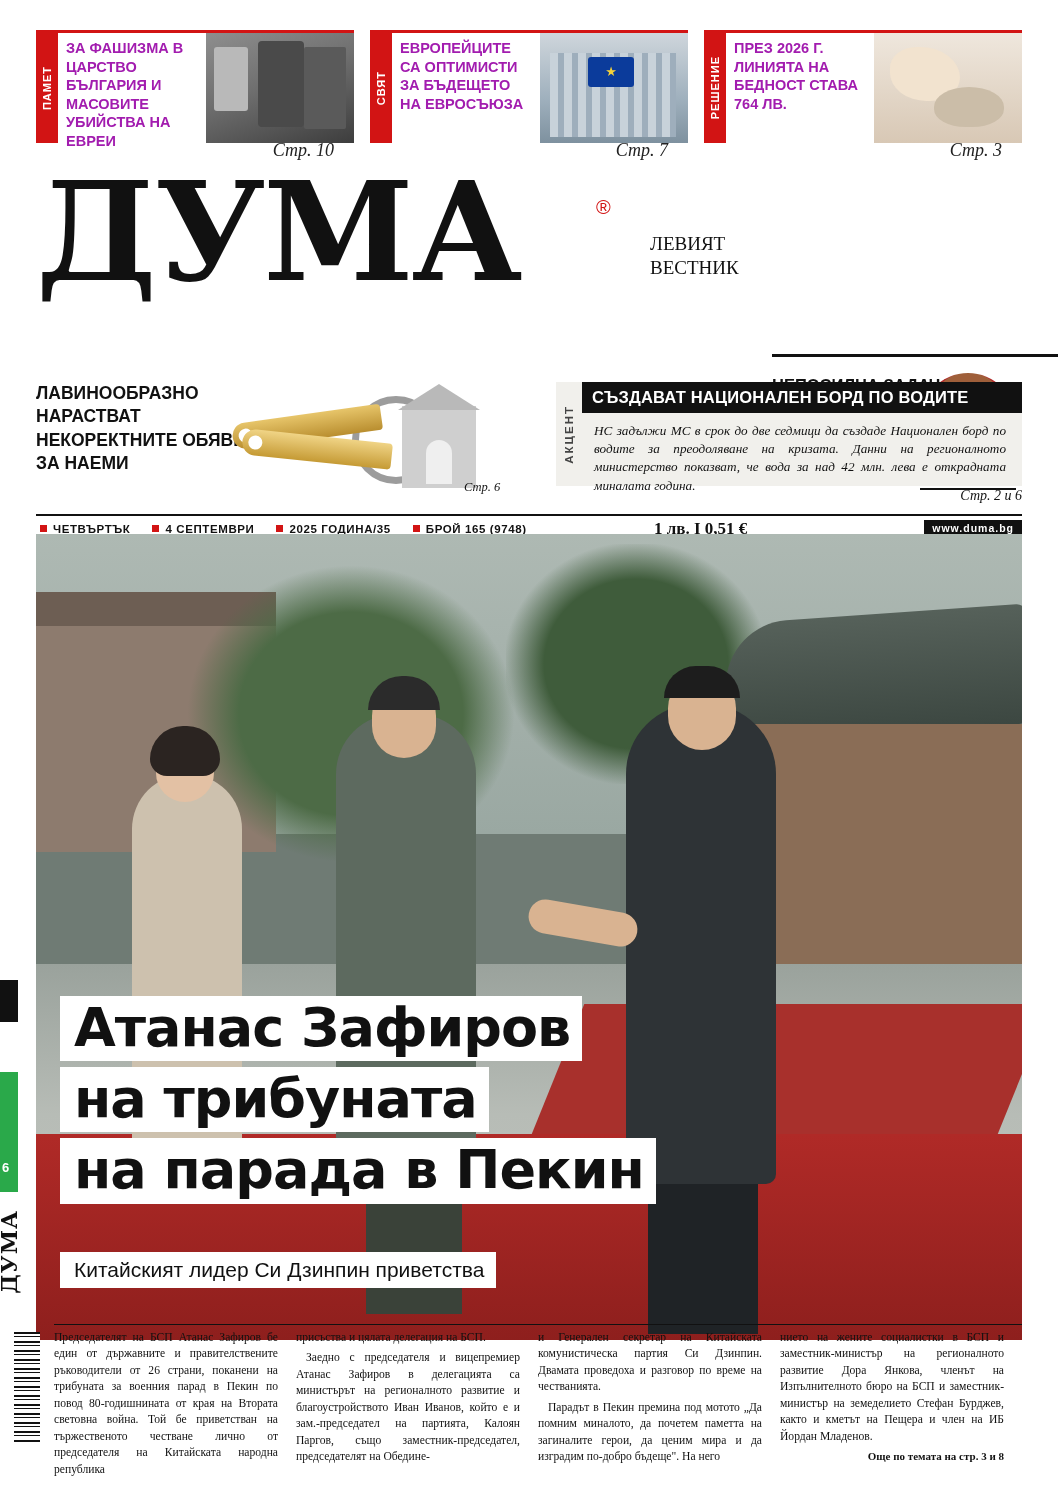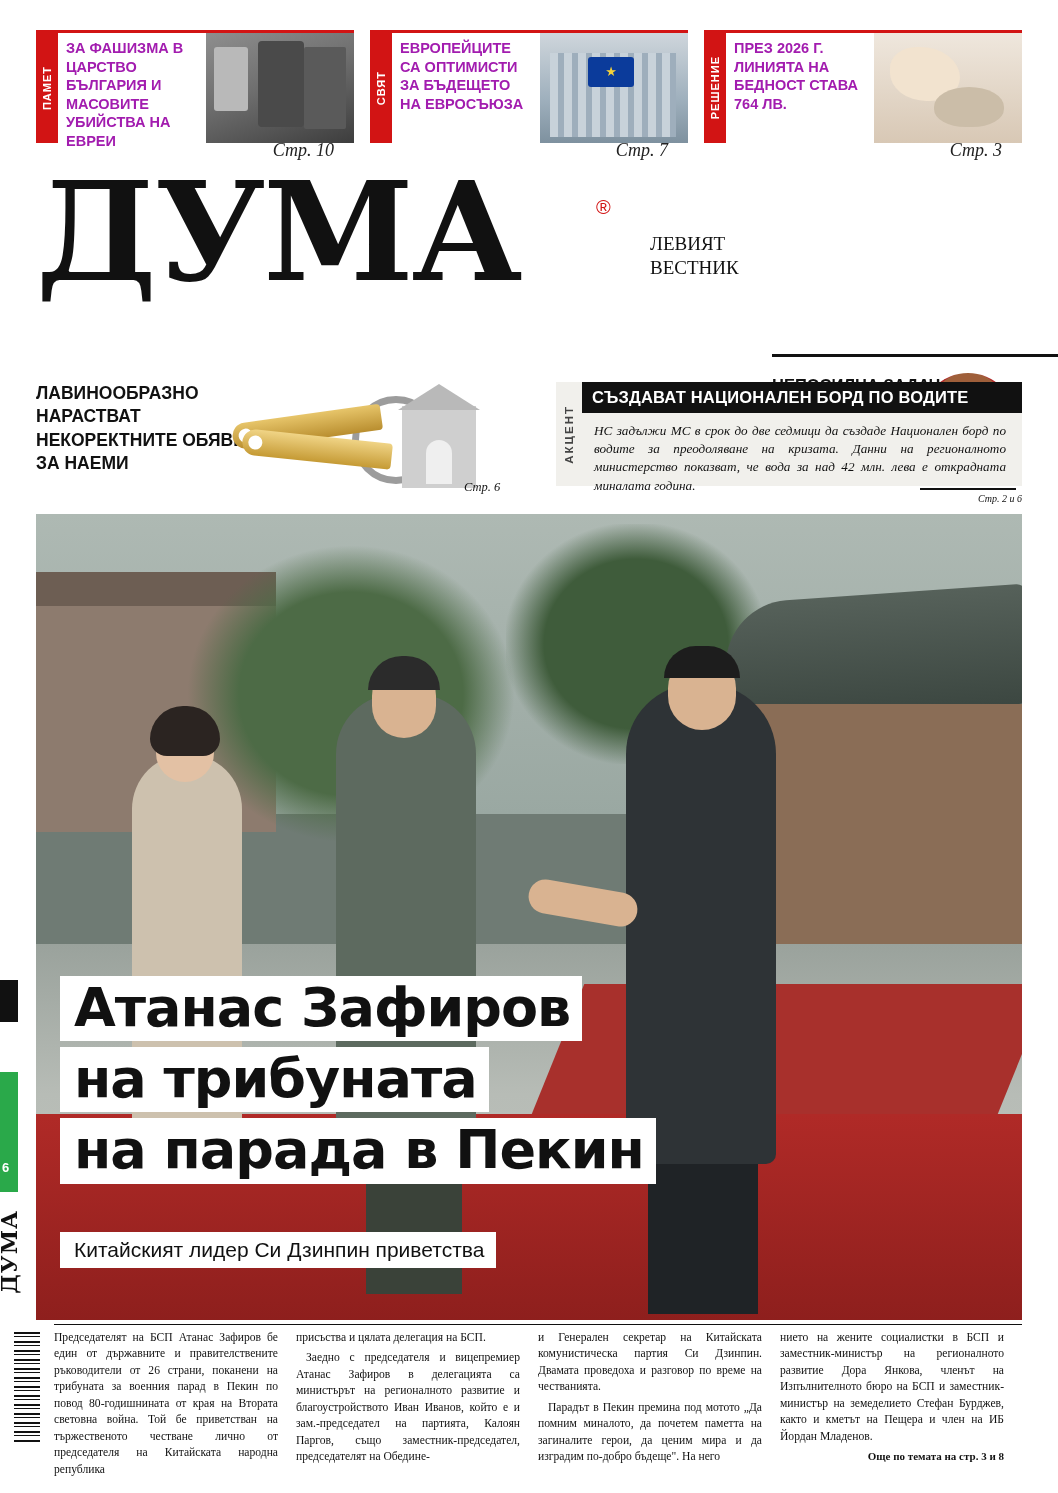--- a/index.html
+++ b/index.html
@@ -148,25 +148,25 @@
   .accent .body{flex:1;padding:0;}
   .accent .title{
     background:#111;color:#fff;
     font-family:"Liberation Sans", sans-serif;font-weight:bold;font-size:16.5px;
     padding:6px 10px;text-transform:uppercase;letter-spacing:.2px;
   }
   .accent .lede{
     padding:9px 16px 0 12px;font-style:italic;font-size:13.2px;line-height:1.38;
     text-align:justify;
   }
-  .accent .page-ref{position:absolute;right:0;bottom:-18px;font-style:italic;font-size:10px;}
+  .accent .page-ref{position:absolute;right:0;bottom:-18px;font-style:italic;font-size:14px;}
 
   
   .photo{
-    position:absolute;left:36px;top:514px;width:986px;height:806px;
+    position:absolute;left:36px;top:534px;width:986px;height:806px;
     overflow:hidden;background:#6f7b74;
   }
   .sky{position:absolute;left:0;top:0;width:986px;height:300px;background:linear-gradient(180deg,#aeb9b3 0%,#9aa8a2 100%);}
   .bld-left{position:absolute;left:0;top:58px;width:240px;height:260px;background:#8d7b6e;}
   .bld-left:after{content:"";position:absolute;left:0;top:0;width:240px;height:34px;background:#6d5e53;}
   .tree{position:absolute;left:150px;top:30px;width:330px;height:300px;background:radial-gradient(ellipse at 50% 50%,#4d6b46 0 48%,rgba(77,107,70,0) 70%);}
   .tree2{position:absolute;left:470px;top:10px;width:260px;height:240px;background:radial-gradient(ellipse at 50% 50%,#3f5c3b 0 50%,rgba(63,92,59,0) 72%);}
   .roof{position:absolute;left:690px;top:80px;width:300px;height:120px;background:linear-gradient(180deg,#56615a,#3c4741);border-radius:60px 10px 0 0;transform:skewY(-4deg);}
   .wall-right{position:absolute;left:700px;top:190px;width:290px;height:240px;background:#8a6d56;}
   .ground{position:absolute;left:0;top:430px;width:986px;height:376px;background:linear-gradient(180deg,#9aa29c 0%,#b7bcb6 40%,#c2c6c0 100%);}

